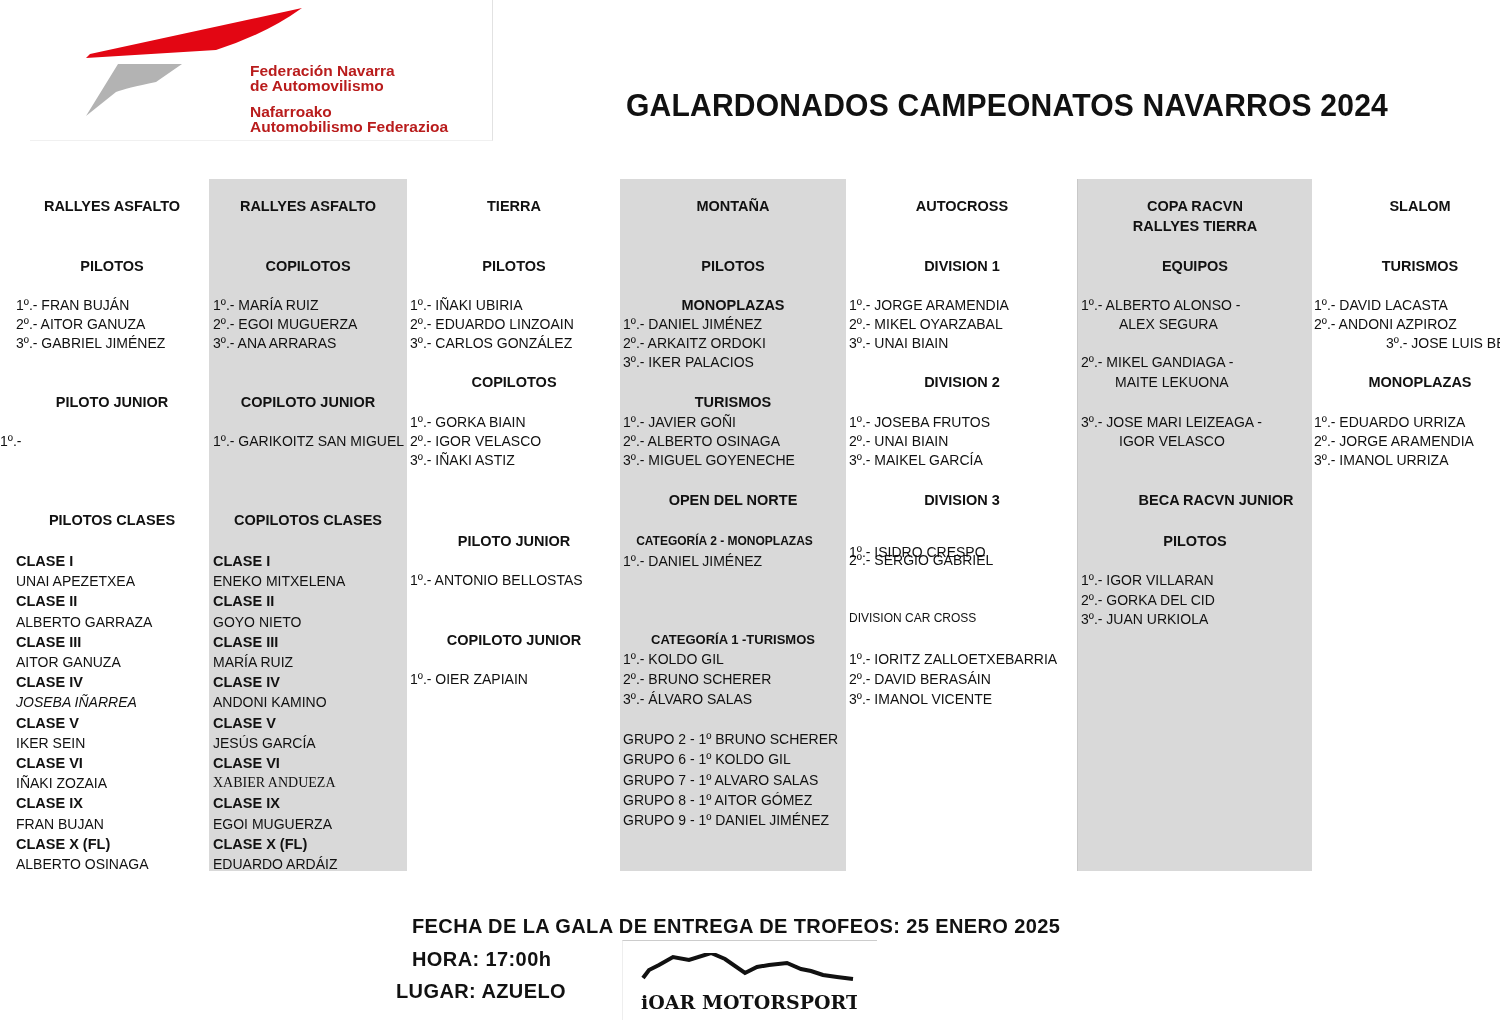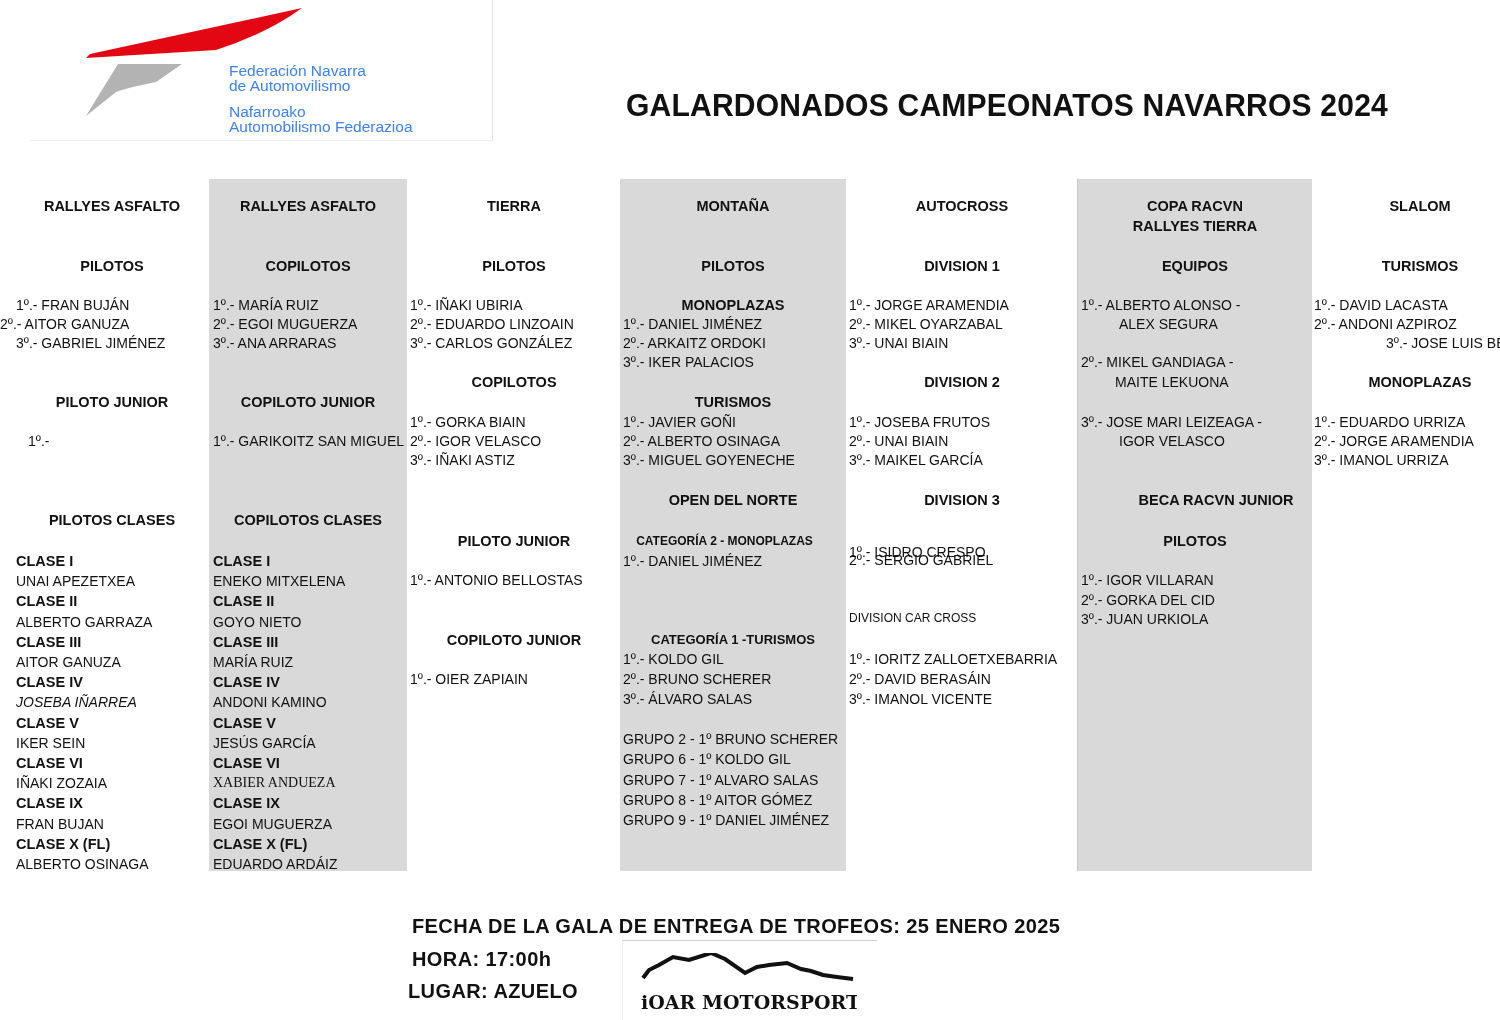--- a/index.html
+++ b/index.html
@@ -1,20 +1,20 @@
 <!DOCTYPE html>
 <html><head>
 <meta charset="utf-8">
 <style>
   html, body { margin:0; padding:0; background:#ffffff; }
   body { width:1500px; height:1020px; position:relative; overflow:hidden;
          font-family:"Liberation Sans", sans-serif; color:#111; }
   .abs { position:absolute; }
   .logo-box { left:30px; top:0; width:462px; height:140px; border-right:1px solid #e2e2e2; border-bottom:1px solid #f0f0f0; }
-  .logo-text { position:absolute; left:199px; color:#3b82f6; font-weight:normal; font-size:15.5px; line-height:15px; }
+  .logo-text { position:absolute; left:220px; color:#b91c1c; font-weight:bold; font-size:15.5px; line-height:15px; }
   .title { left:626px; top:88px; font-size:31px; font-weight:bold; letter-spacing:0.2px; transform:scaleX(0.97); transform-origin:left; }
   .shade { background:#d9d9d9; position:absolute; top:179px; }
   .h { position:absolute; font-weight:bold; font-size:14.5px; text-align:center; line-height:20px; }
   .t { position:absolute; font-size:14px; white-space:nowrap; line-height:18px; }
   .b { font-weight:bold; font-size:14.5px; }
   .foot { position:absolute; font-weight:bold; font-size:20px; letter-spacing:0.4px; }
   .ioar { left:622px; top:940px; width:254px; height:80px; border-top:1px solid #ccc; border-left:1px solid #eee; }
 </style>
 </head>
 <body>
@@ -33,24 +33,24 @@
 <div class="abs title">GALARDONADOS CAMPEONATOS NAVARROS 2024</div>
 
 <div class="shade" style="left:209px;width:198px;height:692px"></div>
 <div class="shade" style="left:620px;width:226px;height:692px"></div>
 <div class="shade" style="left:1077px;width:234px;height:692px;border-left:1px solid #c8c8c8"></div>
 
 <div>
   <div class="h" style="left:16px;width:192px;top:196px">RALLYES ASFALTO</div>
   <div class="h" style="left:16px;width:192px;top:256px">PILOTOS</div>
   <div class="t" style="left:16px;top:296px">1º.- FRAN BUJÁN</div>
-  <div class="t" style="left:0;top:315px">2º.- AITOR GANUZA</div>
+  <div class="t" style="left:16px;top:315px">2º.- AITOR GANUZA</div>
   <div class="t" style="left:16px;top:334px">3º.- GABRIEL JIMÉNEZ</div>
   <div class="h" style="left:16px;width:192px;top:392px">PILOTO JUNIOR</div>
-  <div class="t" style="left:28px;top:432px">1º.-</div>
+  <div class="t" style="left:0;top:432px">1º.-</div>
   <div class="h" style="left:16px;width:192px;top:510px">PILOTOS CLASES</div>
   <div id="c1classes">
       <div class="t b" style="left: 16px; top: 552px;">CLASE I</div>
       <div class="t" style="left: 16px; top: 572.2px;">UNAI APEZETXEA</div>
       <div class="t b" style="left: 16px; top: 592.4px;">CLASE II</div>
       <div class="t" style="left: 16px; top: 612.6px;">ALBERTO GARRAZA</div>
       <div class="t b" style="left: 16px; top: 632.8px;">CLASE III</div>
       <div class="t" style="left: 16px; top: 653px;">AITOR GANUZA</div>
       <div class="t b" style="left: 16px; top: 673.2px;">CLASE IV</div>
       <div class="t" style="left: 16px; top: 693.4px; font-style: italic;">JOSEBA IÑARREA</div>
@@ -178,20 +178,20 @@
   <div class="t" style="left:1314px;top:315px">2º.- ANDONI AZPIROZ</div>
   <div class="t" style="left:1386px;top:334px">3º.- JOSE LUIS BÉRTOLO</div>
   <div class="h" style="left:1312px;width:216px;top:372px">MONOPLAZAS</div>
   <div class="t" style="left:1314px;top:413px">1º.- EDUARDO URRIZA</div>
   <div class="t" style="left:1314px;top:432px">2º.- JORGE ARAMENDIA</div>
   <div class="t" style="left:1314px;top:451px">3º.- IMANOL URRIZA</div>
 </div>
 
 <div class="foot" style="left:412px;top:915px">FECHA DE LA GALA DE ENTREGA DE TROFEOS: 25 ENERO 2025</div>
 <div class="foot" style="left:412px;top:948px">HORA: 17:00h</div>
-<div class="foot" style="left:408px;top:980px">LUGAR: AZUELO</div>
+<div class="foot" style="left:396px;top:980px">LUGAR: AZUELO</div>
 
 <div class="abs ioar">
   <svg class="abs" style="left:18px;top:12px" width="216" height="64" viewBox="0 0 216 64">
     <path d="M2,25 L8,17 L18,12 L32,4 L48,7 L70,0 L84,6 L104,20 L116,14 L128,12 L146,10 L160,16 L170,18 L182,22 L196,24 L212,26" fill="none" stroke="#111" stroke-width="4"></path>
     <text x="0" y="56" font-family="'DejaVu Serif', serif" font-weight="bold" font-size="19" fill="#111">iOAR MOTORSPORT</text>
   </svg>
 </div>
 
 </body></html>

